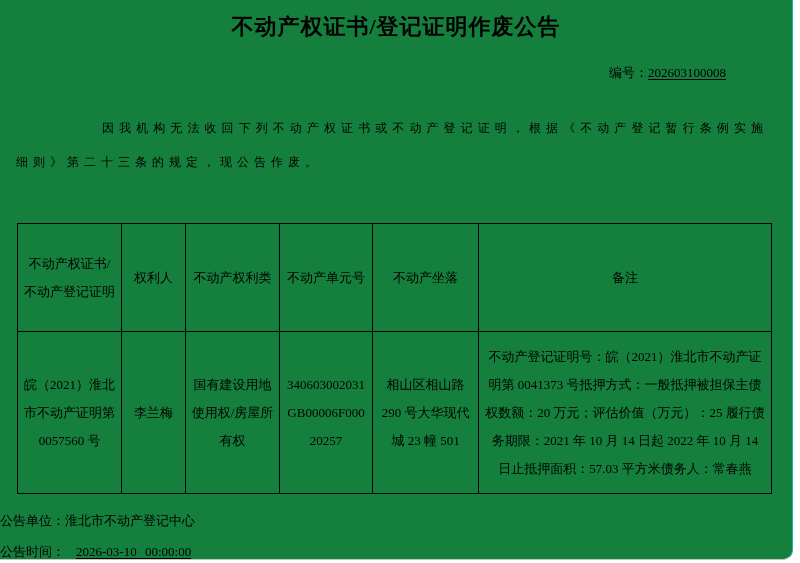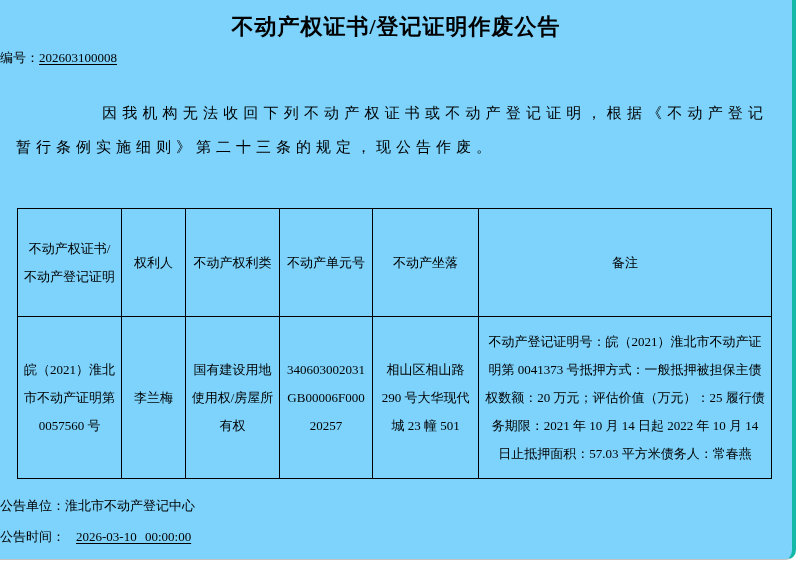--- a/index.html
+++ b/index.html
@@ -6,46 +6,46 @@
     margin: 0;
     padding: 0;
     background: #ffffff;
     color: #000000;
     font-family: "Liberation Serif", "DejaVu Serif", serif;
   }
   .page {
     position: relative;
     width: 792px;
     height: 559px;
-    background: #7dd3fc;
-    border-right: 4px solid #14b8a6;
+    background: #15803d;
+    border-right: 1px solid #14b8a6;
     border-bottom: 1px solid #c2c2c2;
     border-radius: 0 0 10px 0;
     overflow: hidden;
   }
   .title {
     margin: 12px 0 0 0;
     text-align: center;
     font-size: 22px;
     font-weight: bold;
     letter-spacing: 1px;
   }
   .doc-no-row {
-    margin-top: 7px;
+    margin-top: 22px;
     padding-right: 66px;
-    text-align: left;
+    text-align: right;
     font-size: 13px;
   }
   .doc-no-value {
     text-decoration: underline;
     text-underline-offset: 2px;
   }
   .intro {
     margin: 29px 24px 0 16px;
-    font-size: 15px;
+    font-size: 12px;
     line-height: 34px;
     letter-spacing: 5px;
     text-align: justify;
     text-indent: 86px;
   }
   table.cert-table {
     margin: 44px 0 0 17px;
     width: 754px;
     table-layout: fixed;
     border-collapse: collapse;

